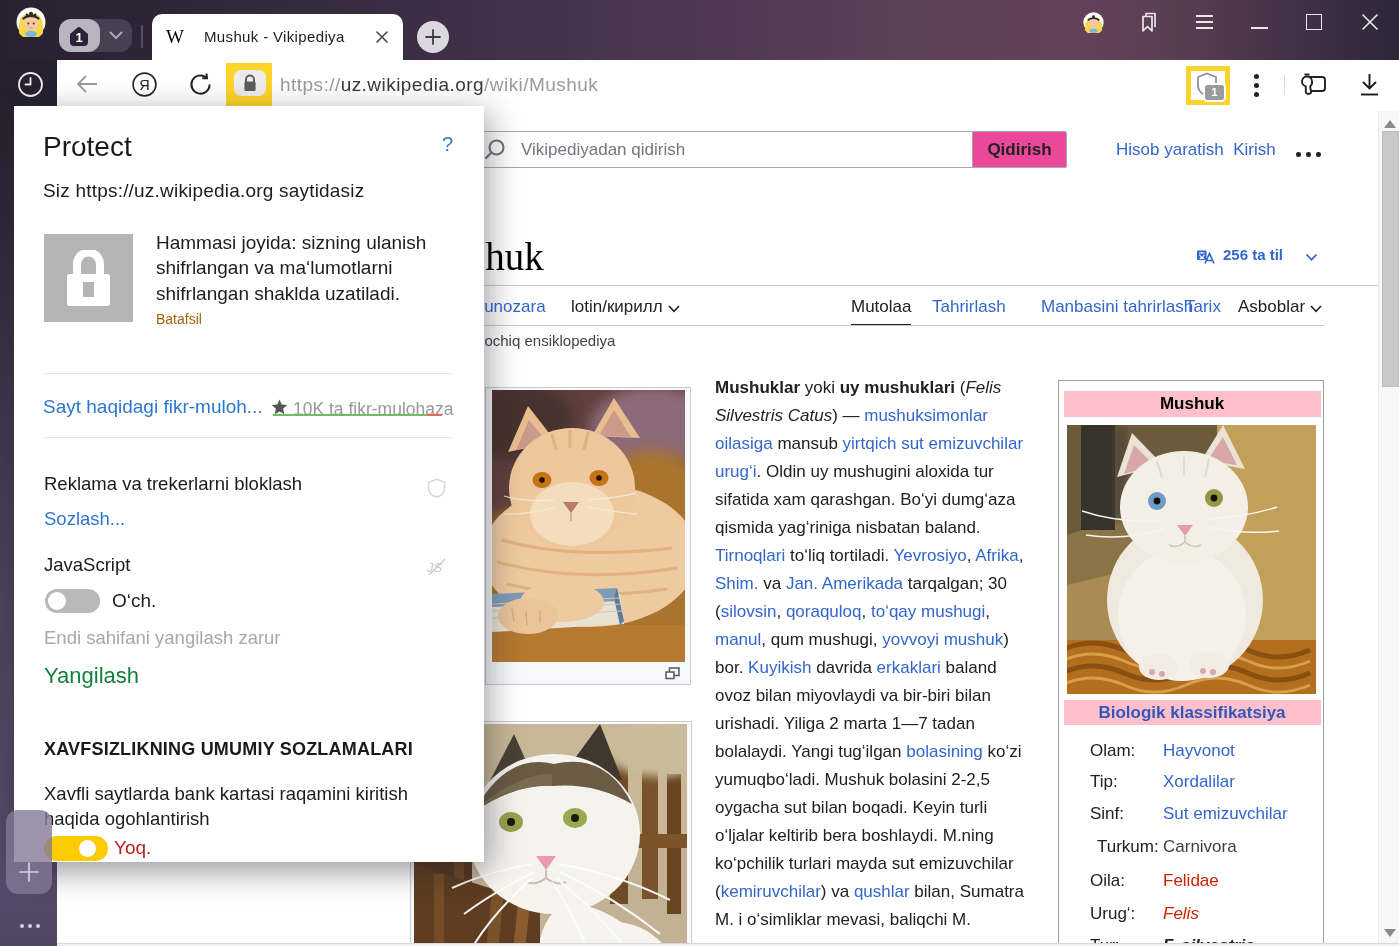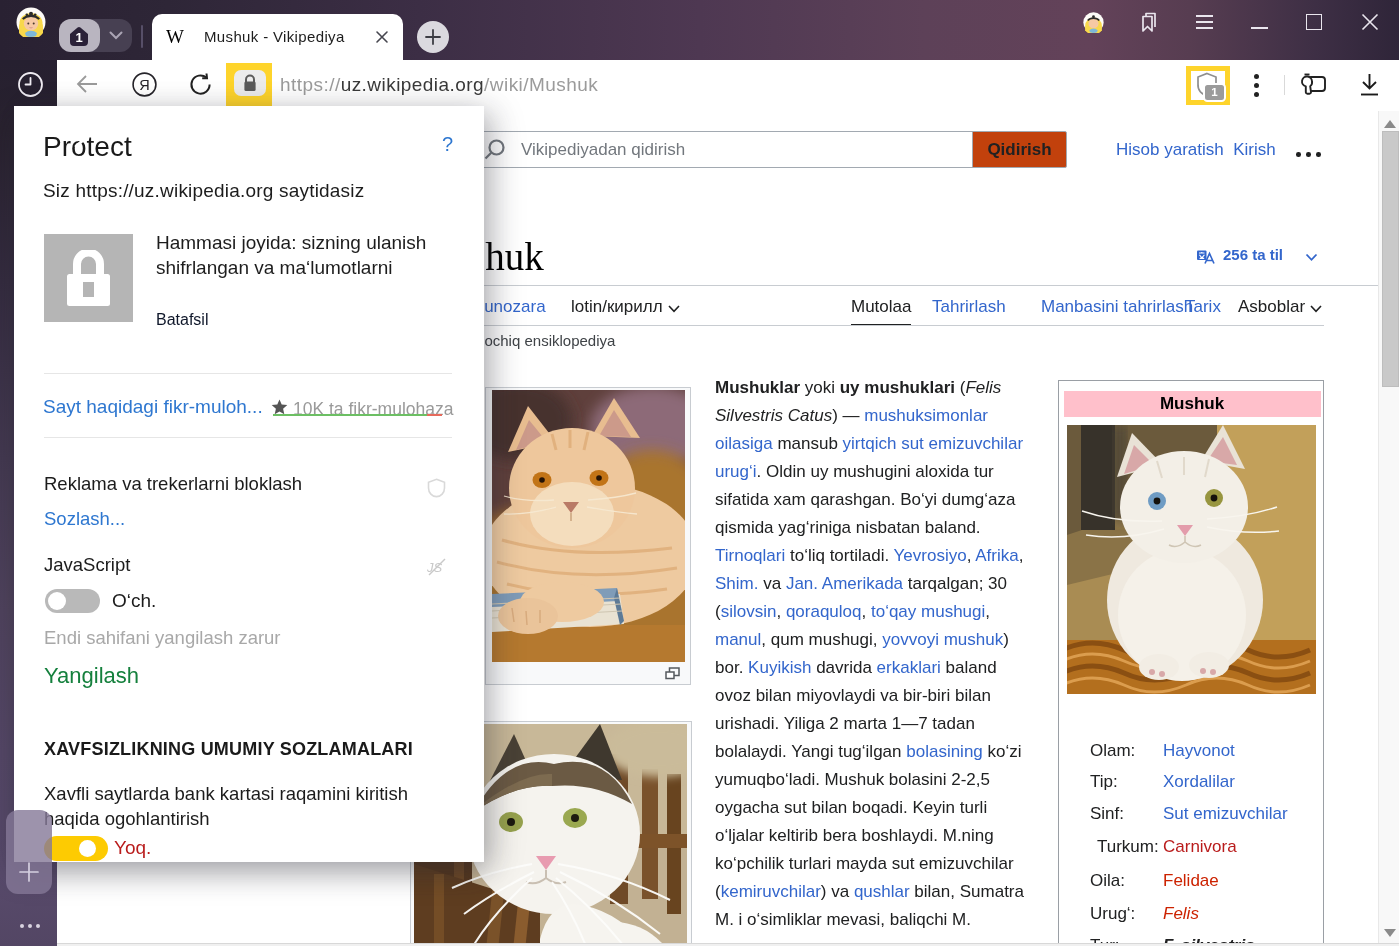--- a/index.html
+++ b/index.html
@@ -116,21 +116,21 @@
 </div>
 
 <div class="abs" id="page" style="left:57px;top:111px;width:1342px;height:832px;background:#fff;overflow:hidden;">
 
   <div class="abs" style="left:420px;top:20px;width:494px;height:35px;border:1px solid #a2a9b1;border-radius:2px 0 0 2px;background:#fff;"></div>
   <svg class="abs" style="left:427px;top:28px;" width="21" height="21" viewBox="0 0 21 21">
     <circle cx="12.5" cy="8.5" r="7" fill="none" stroke="#72777d" stroke-width="2.2"></circle>
     <path d="M7.2 13.8 L1.5 19.5" stroke="#72777d" stroke-width="2.2"></path>
   </svg>
   <div class="abs nw" style="left:464px;top:29px;font-size:17px;color:#72777d;">Vikipediyadan qidirish</div>
-  <div class="abs" style="left:915px;top:20px;width:93px;height:35px;border:1px solid #a2a9b1;border-radius:0 2px 2px 0;background:#c2410c;
+  <div class="abs" style="left:915px;top:20px;width:93px;height:35px;border:1px solid #a2a9b1;border-radius:0 2px 2px 0;background:#ec4899;
        font-size:17px;font-weight:bold;color:#202122;text-align:center;line-height:35px;">Qidirish</div>
   <div class="abs nw" style="left:1059px;top:29px;font-size:17px;color:#3366cc;">Hisob yaratish&nbsp;&nbsp;Kirish</div>
   <div class="abs" style="left:1239px;top:41px;width:4.6px;height:4.6px;border-radius:50%;background:#202122;"></div>
   <div class="abs" style="left:1249px;top:41px;width:4.6px;height:4.6px;border-radius:50%;background:#202122;"></div>
   <div class="abs" style="left:1259px;top:41px;width:4.6px;height:4.6px;border-radius:50%;background:#202122;"></div>
 
   <div class="abs nw" style="left:359px;top:123px;font-family:'Liberation Serif',serif;font-size:39px;color:#000;">Mushuk</div>
   <svg class="abs" style="left:1139px;top:135px;" width="21" height="21" viewBox="0 0 21 21">
     <g stroke="#3366cc" stroke-width="1.5" fill="none">
     <rect x="1" y="4.5" width="9.5" height="9.5" rx="1" fill="#3366cc" stroke="none"></rect>
@@ -341,28 +341,30 @@
       </g>
 
       <ellipse cx="92" cy="242" rx="20" ry="13" fill="#f2ede4"></ellipse>
       <ellipse cx="142" cy="240" rx="20" ry="13" fill="#f2ede4"></ellipse>
       <circle cx="85" cy="247" r="3" fill="#d8a8a8"></circle>
           <circle cx="95" cy="249" r="3" fill="#d8a8a8"></circle>
       <circle cx="136" cy="246" r="3" fill="#d8a8a8"></circle>
           <circle cx="146" cy="247" r="3" fill="#d8a8a8"></circle>
     </svg>
     </div>
+    <div class="abs" style="left:4.5px;top:318.5px;width:257px;height:25.5px;background:#ffc0cb;
+         font-size:17px;font-weight:bold;color:#3356bb;text-align:center;line-height:25.5px;">Biologik klassifikatsiya</div>
     <div class="abs nw" style="left:31px;top:360px;font-size:17px;color:#202122;">Olam:</div>
     <div class="abs nw" style="left:104px;top:360px;font-size:17px;color:#3366cc;">Hayvonot</div>
     <div class="abs nw" style="left:31px;top:391px;font-size:17px;color:#202122;">Tip:</div>
     <div class="abs nw" style="left:104px;top:391px;font-size:17px;color:#3366cc;">Xordalilar</div>
     <div class="abs nw" style="left:31px;top:423px;font-size:17px;color:#202122;">Sinf:</div>
     <div class="abs nw" style="left:104px;top:423px;font-size:17px;color:#3366cc;">Sut emizuvchilar</div>
     <div class="abs nw" style="left:38px;top:456px;font-size:17px;color:#202122;">Turkum:</div>
-    <div class="abs nw" style="left:104px;top:456px;font-size:17px;color:#b91c1c;">Carnivora</div>
+    <div class="abs nw" style="left:104px;top:456px;font-size:17px;color:#404040;">Carnivora</div>
     <div class="abs nw" style="left:31px;top:490px;font-size:17px;color:#202122;">Oila:</div>
     <div class="abs nw" style="left:104px;top:490px;font-size:17px;color:#cc2200;">Felidae</div>
     <div class="abs nw" style="left:31px;top:523px;font-size:17px;color:#202122;">Urug‘:</div>
     <div class="abs nw" style="left:104px;top:523px;font-size:17px;font-style:italic;color:#cc2200;">Felis</div>
     <div class="abs nw" style="left:31px;top:555px;font-size:17px;color:#202122;">Tur:</div>
     <div class="abs nw" style="left:104px;top:555px;font-size:17px;font-style:italic;font-weight:bold;color:#202122;">F. silvestris</div>
   </div>
 </div>
 <div class="abs" style="left:57px;top:943px;width:1342px;height:3px;background:#f0f0f0;border-top:1px solid #d8d8d8;box-sizing:border-box;"></div>
 
@@ -399,22 +401,23 @@
   <div class="abs" style="left:30px;top:128px;width:89px;height:88px;background:#b5b5b5;">
     <svg class="abs" style="left:21px;top:16px;" width="47" height="56" viewBox="0 0 47 56">
       <path d="M12 26 L12 14 a11.5 11.5 0 0 1 23 0 L35 26" fill="none" stroke="#fff" stroke-width="8"></path>
       <rect x="2" y="24" width="43" height="32" rx="2.5" fill="#fff"></rect>
       <rect x="18" y="32" width="11" height="15" fill="#b5b5b5"></rect>
     </svg>
   </div>
   <div class="abs" style="left:142px;top:124px;font-size:19px;line-height:25.4px;color:#1d1d1d;">
     <div class="nw">Hammasi joyida: sizning ulanish</div>
     <div class="nw">shifrlangan va ma‘lumotlarni</div>
-  </div>
-  <div class="abs nw" style="left:142px;top:205px;font-size:16px;color:#0f172a;">Batafsil</div>
+    <div class="nw">shifrlangan shaklda uzatiladi.</div>
+  </div>
+  <div class="abs nw" style="left:142px;top:205px;font-size:14px;color:#a16207;">Batafsil</div>
   <div class="abs" style="left:30px;top:267px;width:408px;height:1px;background:#e6e6e6;"></div>
   <div class="abs nw" style="left:29px;top:290px;font-size:19px;color:#2e77d0;">Sayt haqidagi fikr-muloh...</div>
   <svg class="abs" style="left:257px;top:293px;" width="17" height="16" viewBox="0 0 17 16">
     <path d="M8.5 0.5 L10.7 5.6 L16.3 6.1 L12.1 9.8 L13.3 15.3 L8.5 12.4 L3.7 15.3 L4.9 9.8 L0.7 6.1 L6.3 5.6 Z" fill="#555"></path>
   </svg>
   <div class="abs nw" style="left:279px;top:293px;font-size:17.5px;color:#9a9a9a;">10K ta fikr-mulohaza</div>
   <div class="abs" style="left:259px;top:307.5px;width:154px;height:2.4px;background:#6cbf63;"></div>
   <div class="abs" style="left:413px;top:307.5px;width:15px;height:2.4px;background:#e66a5c;"></div>
   <div class="abs" style="left:30px;top:331px;width:408px;height:1px;background:#e6e6e6;"></div>
   <div class="abs nw" style="left:30px;top:367px;font-size:18.5px;color:#1c1c1c;">Reklama va trekerlarni bloklash</div>

